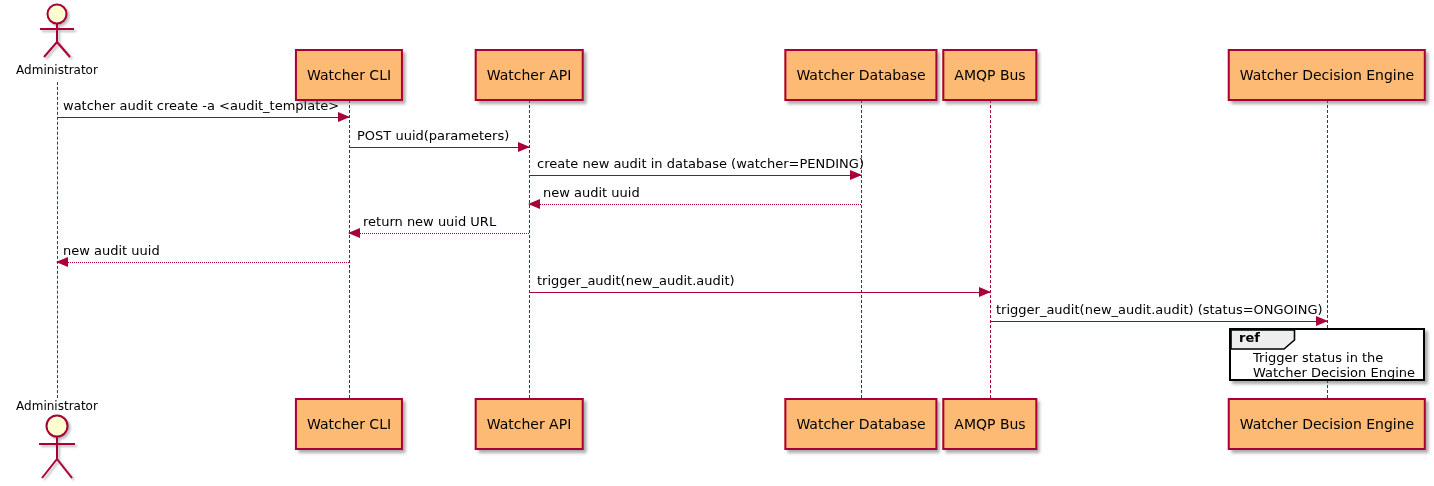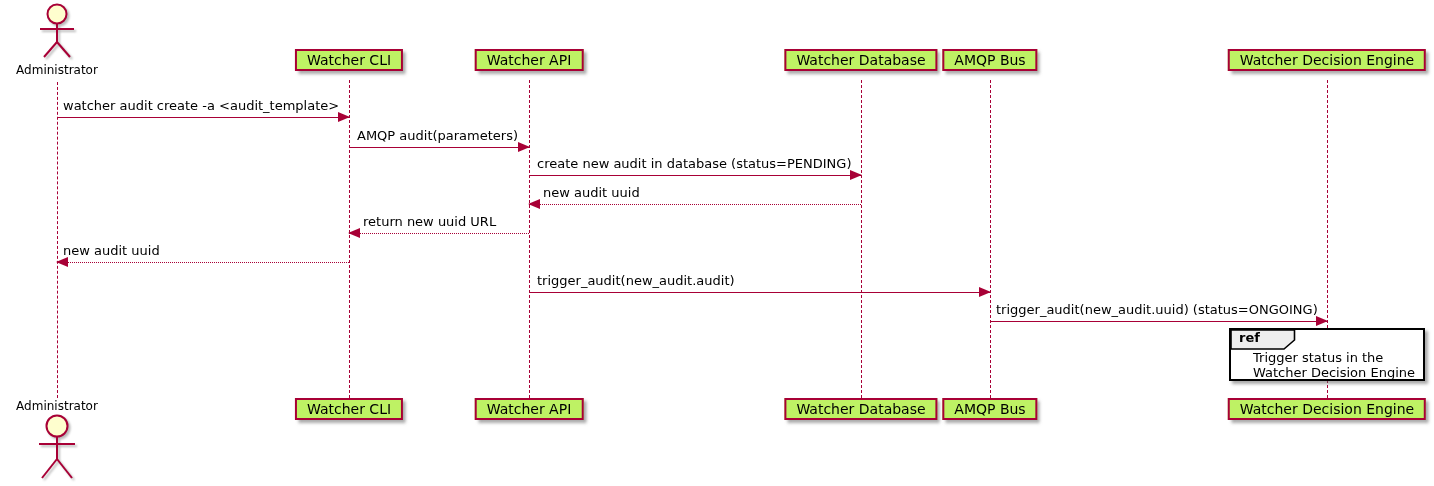--- a/index.html
+++ b/index.html
@@ -13,23 +13,23 @@
   }
   .lifeline{
     position:absolute;
     width:0;
     border-left:1px dashed #A80036;
     top:80px;height:318px;
   }
   .pbox{
     position:absolute;
     transform:translateX(-50%);
-    background:#bef264;
+    background:#fdba74;
     border:2px solid #A80036;
-    padding:0 10px;
+    padding:15px 10px;
     font-size:14px;
     line-height:18px;
     white-space:nowrap;
     box-shadow:3px 3px 3px rgba(100,100,100,0.55);
     z-index:3;
   }
   .actor-label{
     position:absolute;
     transform:translateX(-50%);
     font-size:12px;
@@ -122,27 +122,27 @@
   <div class="pbox" style="left:990px;top:49px;">AMQP Bus</div>
   <div class="pbox" style="left:1327px;top:49px;">Watcher Decision Engine</div>
 
   <div class="msg solid" style="left:57px;width:292px;top:117px;">
     <span class="msg-label" style="left:6px;">watcher audit create -a &lt;audit_template&gt;</span>
     <div class="line"></div>
     <div class="arrow right"></div>
   </div>
 
   <div class="msg solid" style="left:349px;width:180px;top:147px;">
-    <span class="msg-label">AMQP audit(parameters)</span>
+    <span class="msg-label">POST uuid(parameters)</span>
     <div class="line"></div>
     <div class="arrow right"></div>
   </div>
 
   <div class="msg solid" style="left:529px;width:332px;top:175px;">
-    <span class="msg-label">create new audit in database (status=PENDING)</span>
+    <span class="msg-label">create new audit in database (watcher=PENDING)</span>
     <div class="line"></div>
     <div class="arrow right"></div>
   </div>
 
   <div class="msg dashed" style="left:529px;width:332px;top:204px;">
     <span class="msg-label">new audit uuid</span>
     <div class="line"></div>
     <div class="arrow left"></div>
   </div>
 
@@ -158,21 +158,21 @@
     <div class="arrow left"></div>
   </div>
 
   <div class="msg solid" style="left:529px;width:461px;top:292px;">
     <span class="msg-label">trigger_audit(new_audit.audit)</span>
     <div class="line"></div>
     <div class="arrow right"></div>
   </div>
 
   <div class="msg solid" style="left:990px;width:337px;top:321px;">
-    <span class="msg-label" style="left:6px;">trigger_audit(new_audit.uuid) (status=ONGOING)</span>
+    <span class="msg-label" style="left:6px;">trigger_audit(new_audit.audit) (status=ONGOING)</span>
     <div class="line"></div>
     <div class="arrow right"></div>
   </div>
 
   <div class="ref">
     <div class="ref-header">
       <svg width="66" height="21" viewBox="0 0 66 21">
         <path d="M1,1 H64.5 V11 L54,20 H1 Z" fill="#EEEEEE" stroke="#000000" stroke-width="1.6"></path>
       </svg>
       <span class="ref-keyword">ref</span>

